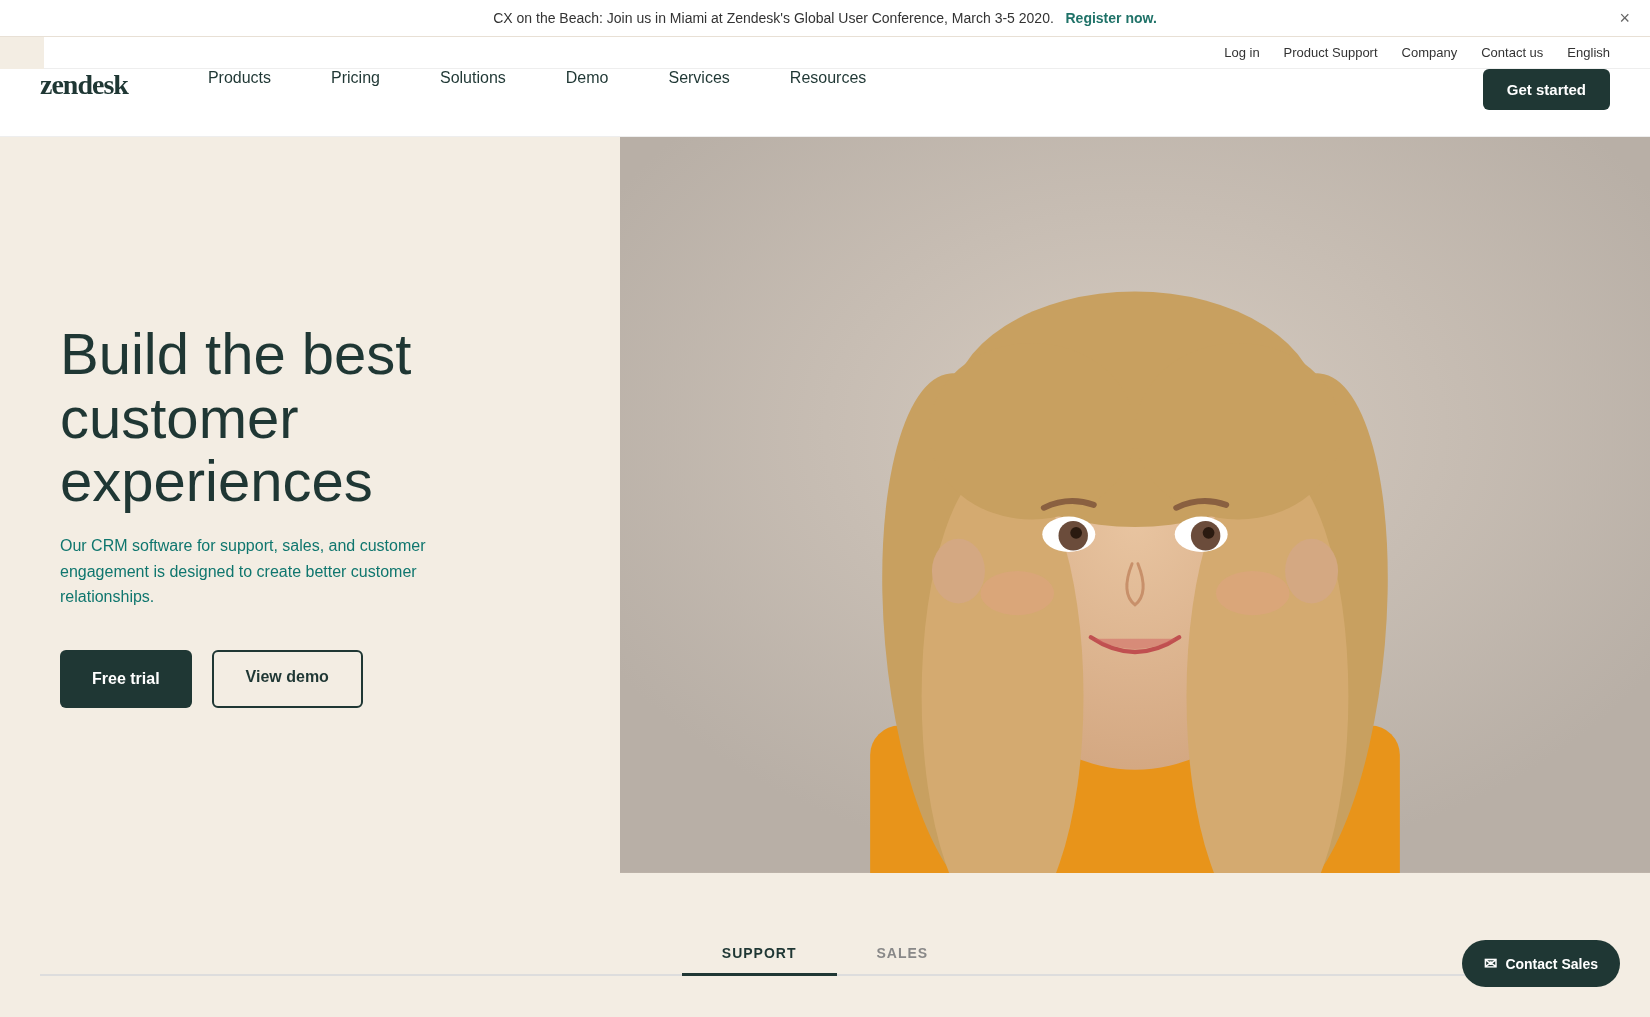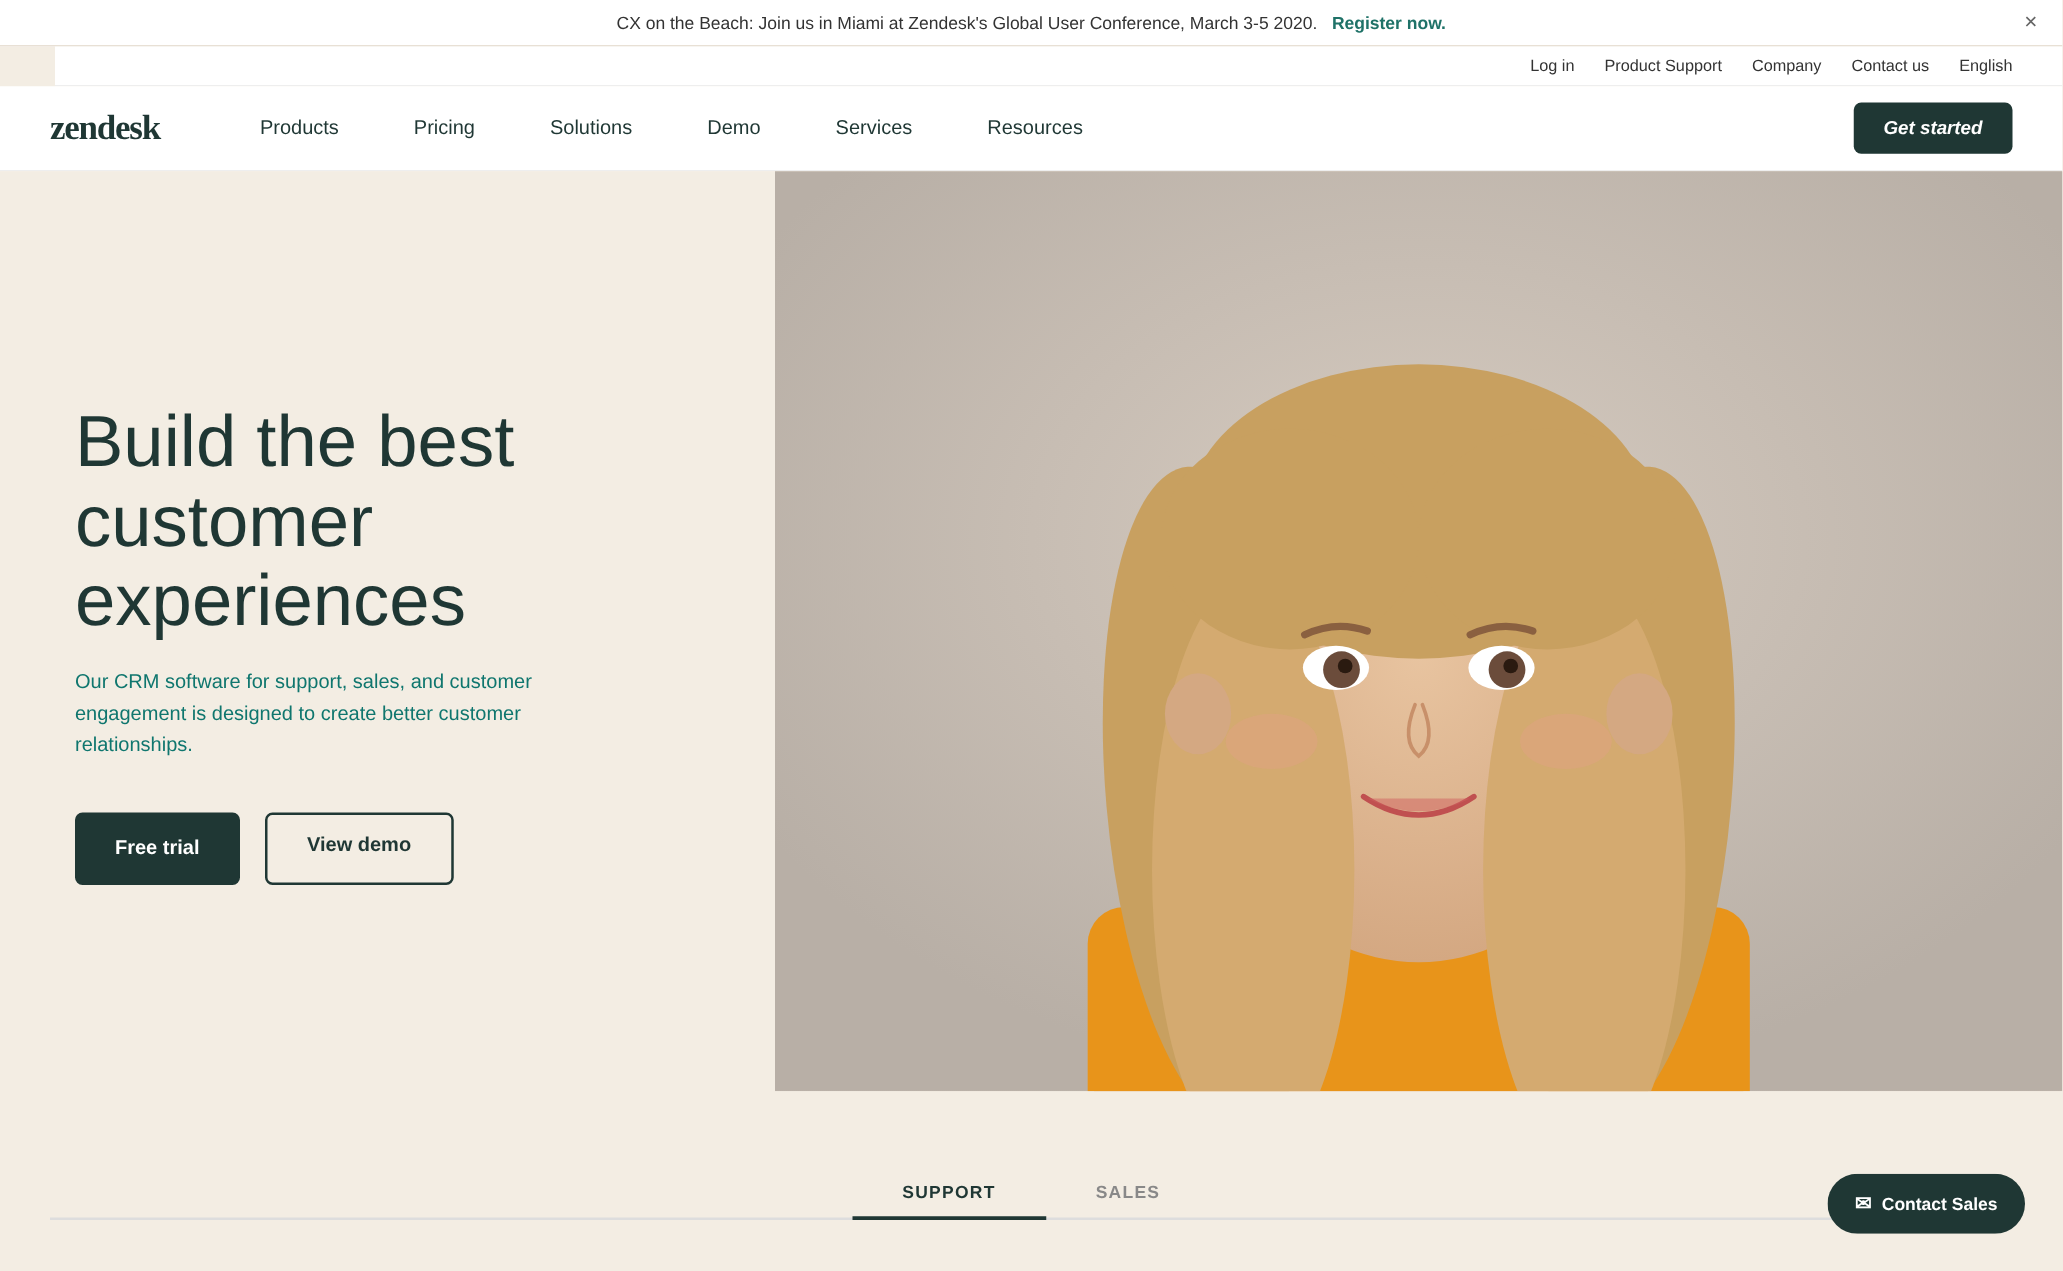--- a/index.html
+++ b/index.html
@@ -39,21 +39,21 @@
       font-size: 13px;
       border-bottom: 1px solid #eee;
       margin-left: 44px;
     }
     .top-nav a { color: #333; text-decoration: none; }
 
     
     .main-nav {
       background: #fff;
       display: flex;
-      align-items: center;
+      align-items: flex-start;
       padding: 0 40px;
       height: 68px;
       border-bottom: 1px solid #eee;
     }
     .logo {
       font-size: 28px;
       font-weight: 700;
       color: #1f3734;
       letter-spacing: -1px;
       margin-right: 60px;
@@ -75,21 +75,20 @@
     }
     .get-started-btn {
       background: #1f3734;
       color: #fff;
       padding: 12px 24px;
       border-radius: 6px;
       font-size: 15px;
       font-weight: 600;
       text-decoration: none;
       white-space: nowrap;
-      font-style: italic;
     }
 
     
     .hero {
       display: flex;
       align-items: stretch;
       min-height: 490px;
       background: #f3ede3;
       position: relative;
     }

